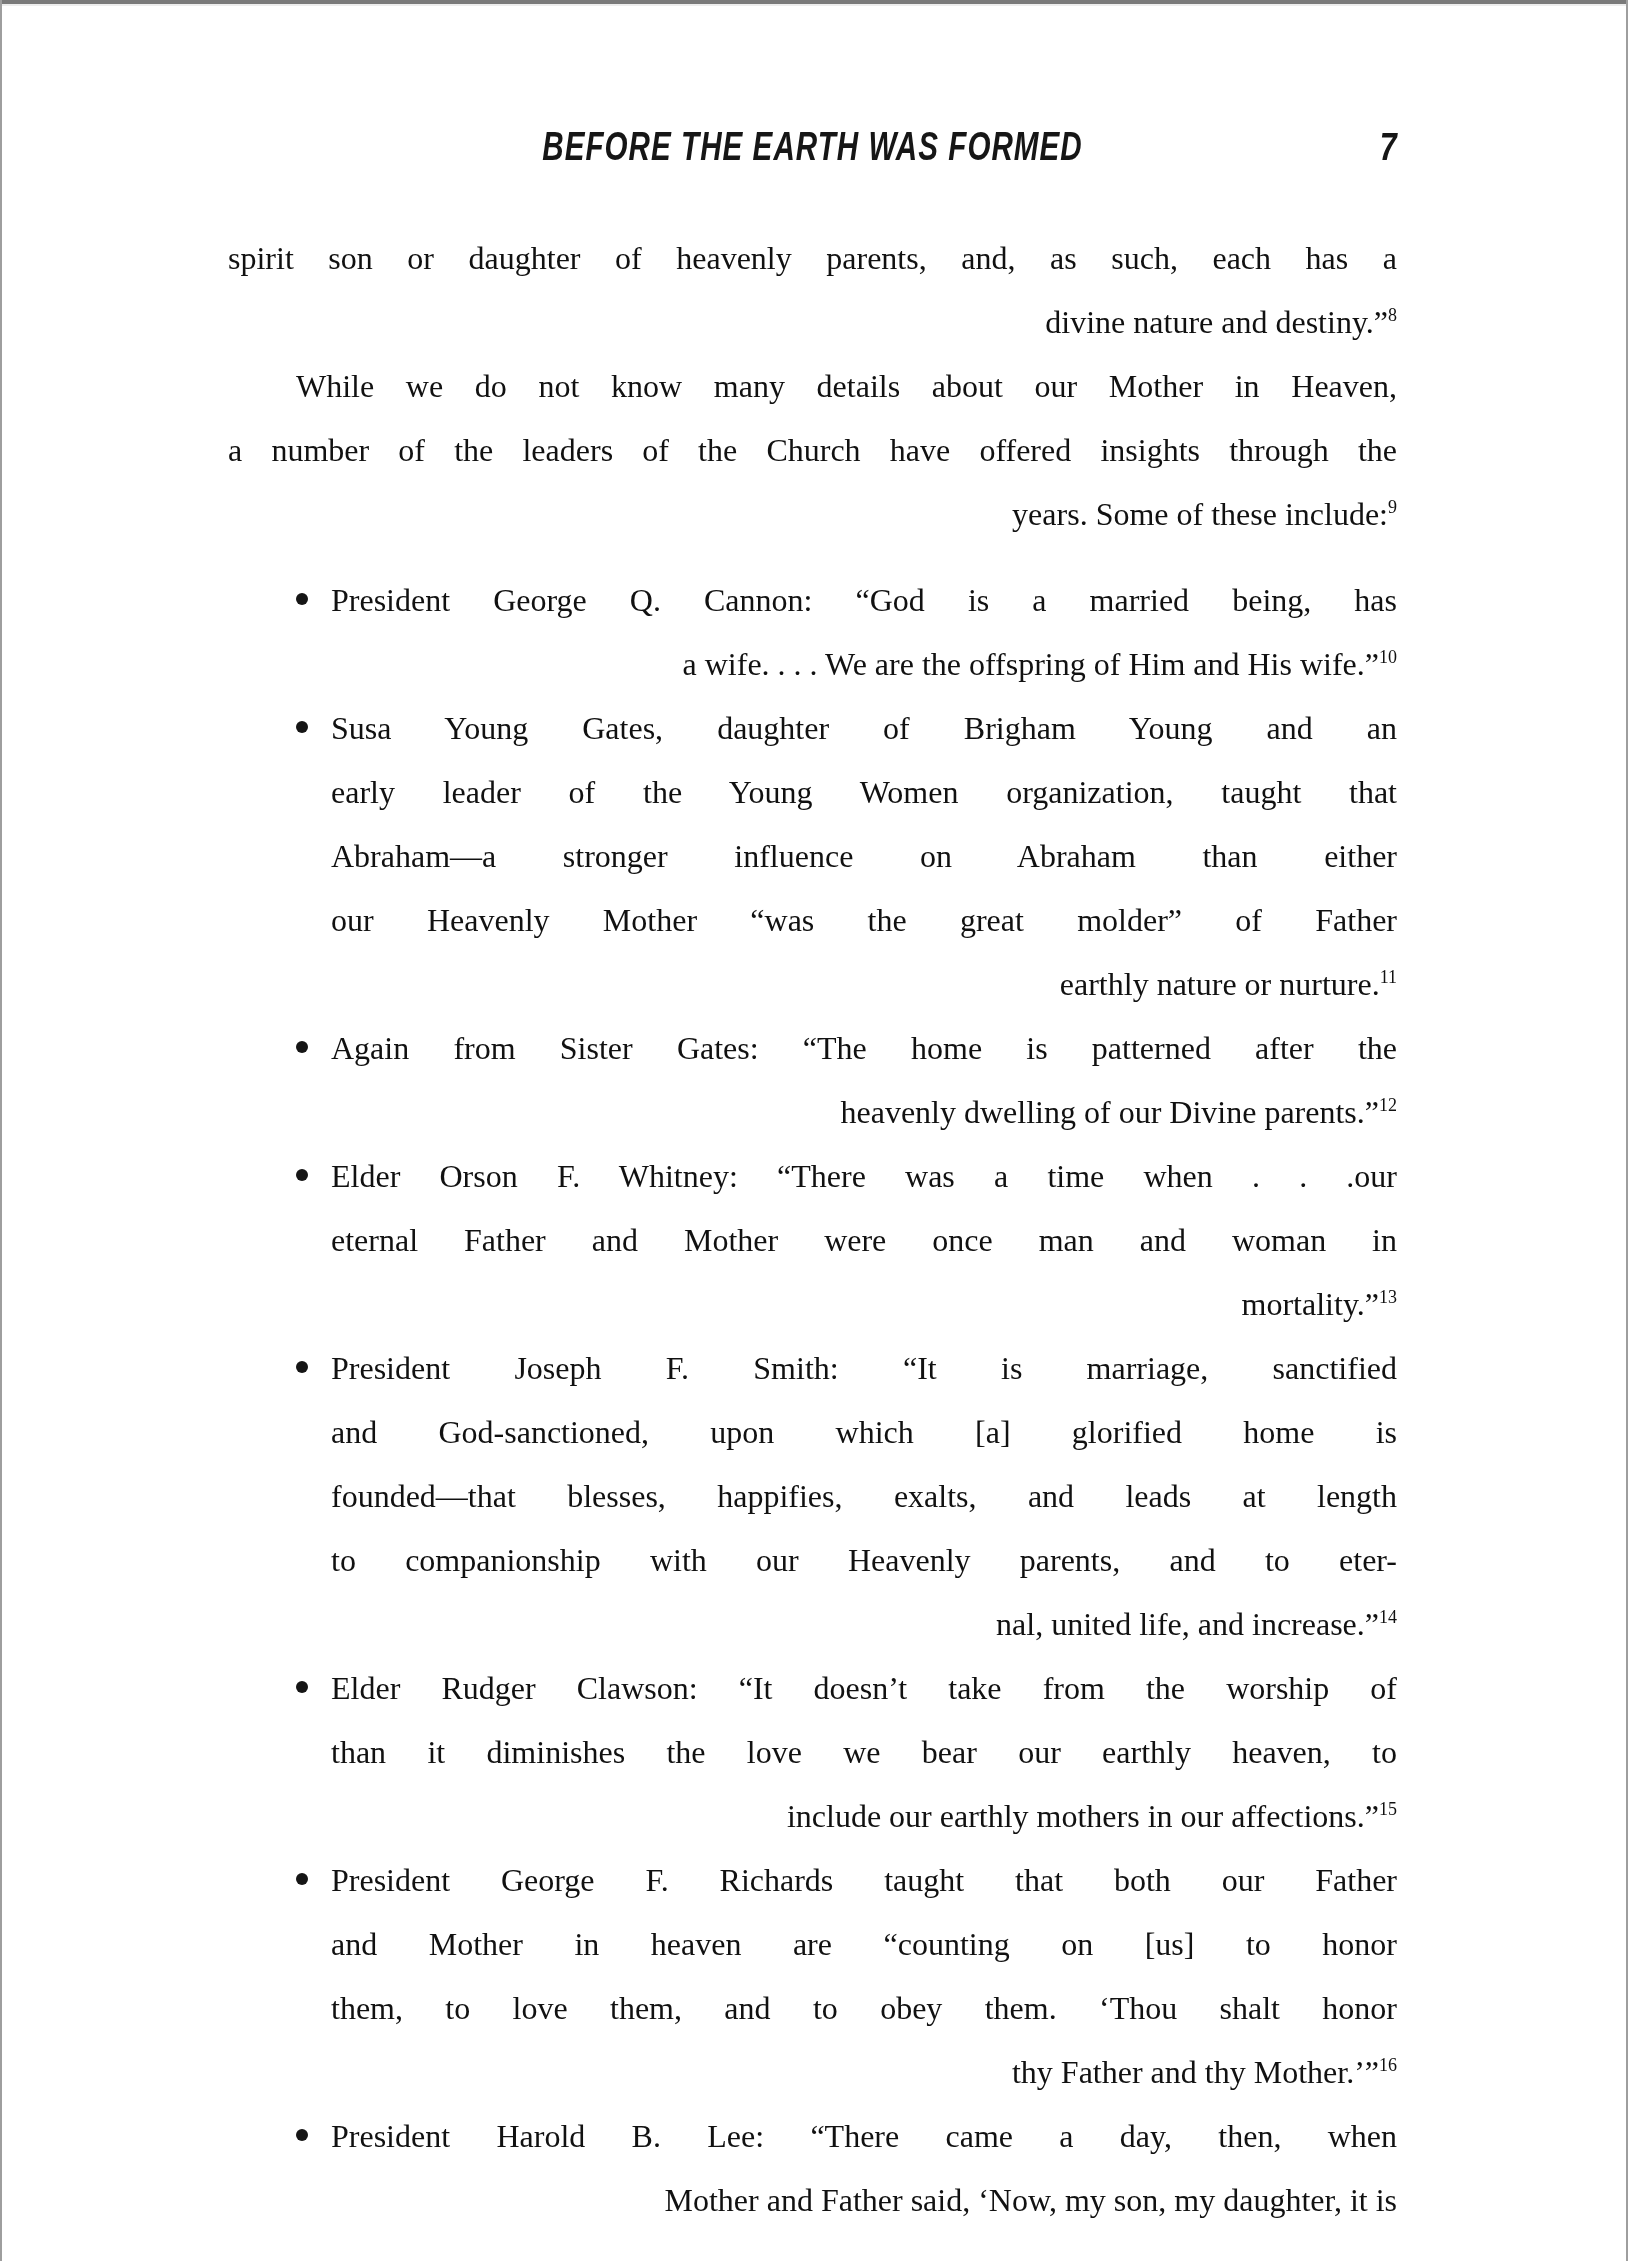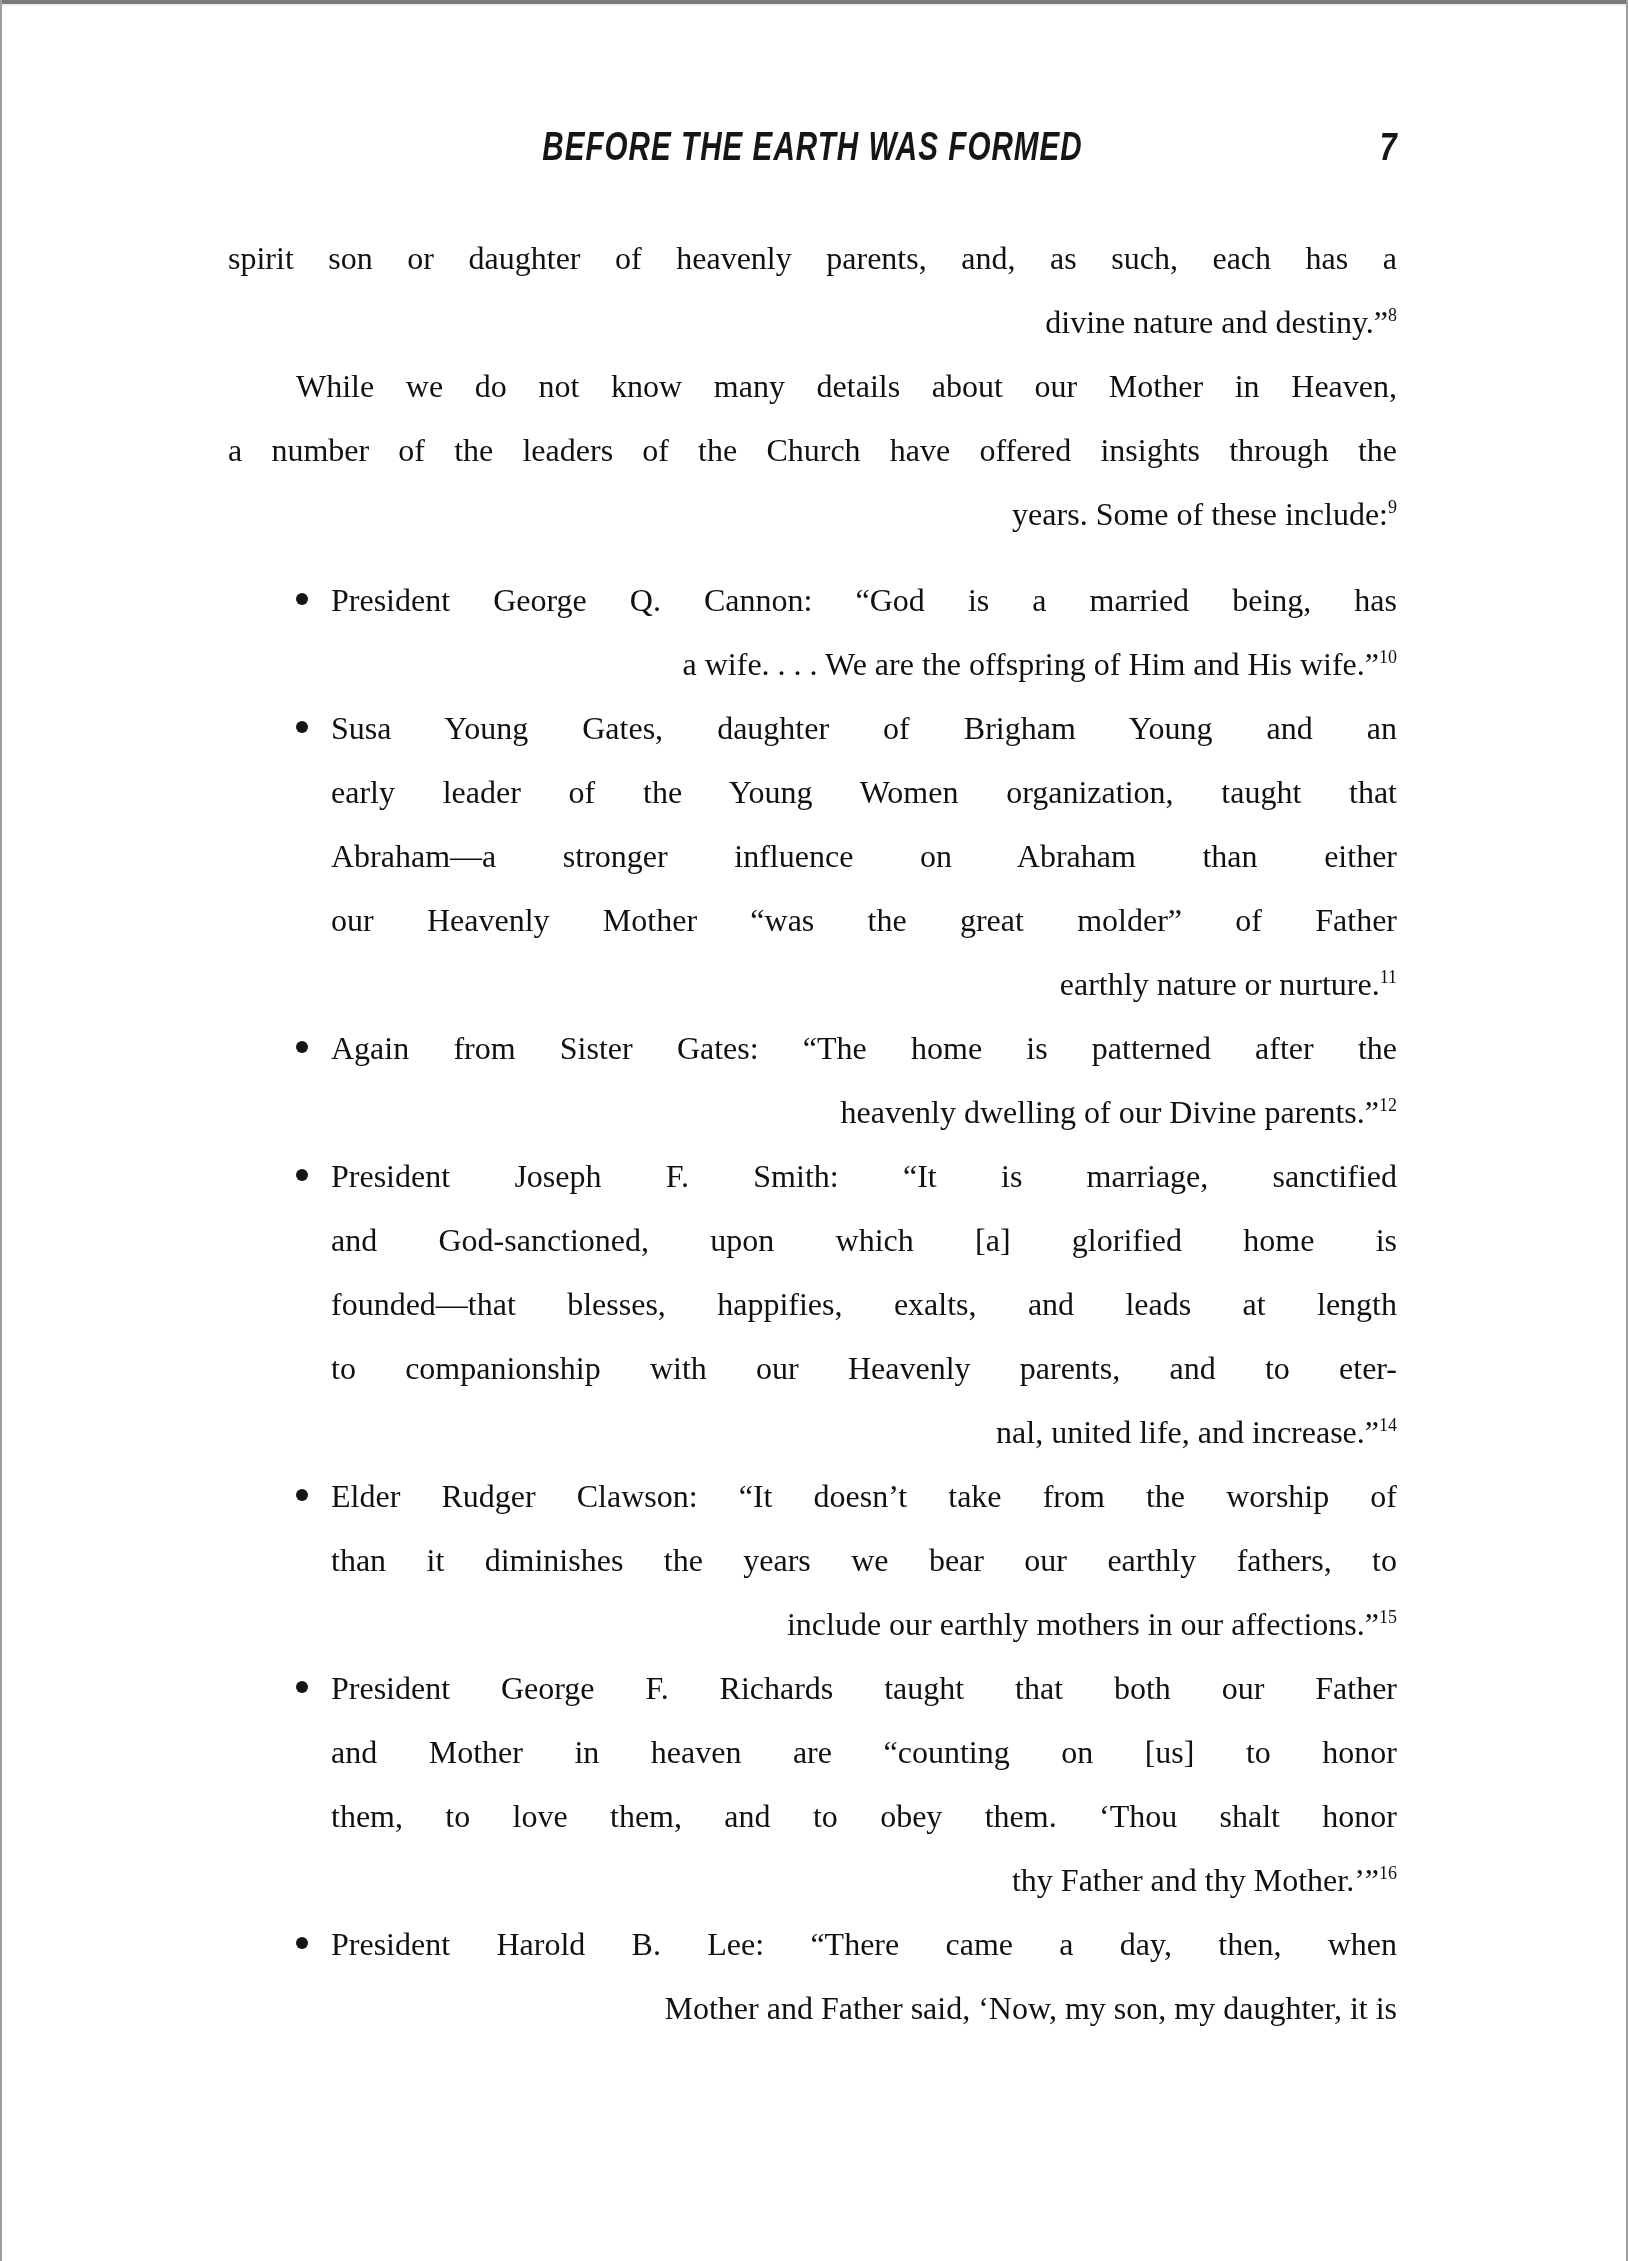--- a/index.html
+++ b/index.html
@@ -120,30 +120,36 @@
           <div class="tline just">our Heavenly Mother “was the great molder” of Father</div>
           <div class="tline">earthly nature or nurture.<sup>11</sup></div>
         </div>
         <div class="li">
           <span class="bullet"></span>
           <div class="tline just">Again from Sister Gates: “The home is patterned after the</div>
           <div class="tline">heavenly dwelling of our Divine parents.”<sup>12</sup></div>
         </div>
         <div class="li">
           <span class="bullet"></span>
+          <div class="tline just">Elder Orson F. Whitney: “There was a time when . . .our</div>
+          <div class="tline just">eternal Father and Mother were once man and woman in</div>
+          <div class="tline">mortality.”<sup>13</sup></div>
+        </div>
+        <div class="li">
+          <span class="bullet"></span>
           <div class="tline just">President Joseph F. Smith: “It is marriage, sanctified</div>
           <div class="tline just">and God-sanctioned, upon which [a] glorified home is</div>
           <div class="tline just">founded—that blesses, happifies, exalts, and leads at length</div>
           <div class="tline just">to companionship with our Heavenly parents, and to eter-</div>
           <div class="tline">nal, united life, and increase.”<sup>14</sup></div>
         </div>
         <div class="li">
           <span class="bullet"></span>
           <div class="tline just">Elder Rudger Clawson: “It doesn’t take from the worship of</div>
-          <div class="tline just">than it diminishes the years we bear our earthly fathers, to</div>
+          <div class="tline just">than it diminishes the love we bear our earthly heaven, to</div>
           <div class="tline">include our earthly mothers in our affections.”<sup>15</sup></div>
         </div>
         <div class="li">
           <span class="bullet"></span>
           <div class="tline just">President George F. Richards taught that both our Father</div>
           <div class="tline just">and Mother in heaven are “counting on [us] to honor</div>
           <div class="tline just">them, to love them, and to obey them. ‘Thou shalt honor</div>
           <div class="tline">thy Father and thy Mother.’”<sup>16</sup></div>
         </div>
         <div class="li">

